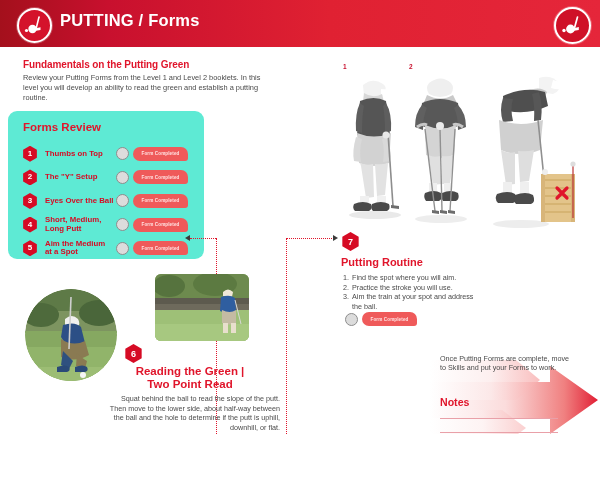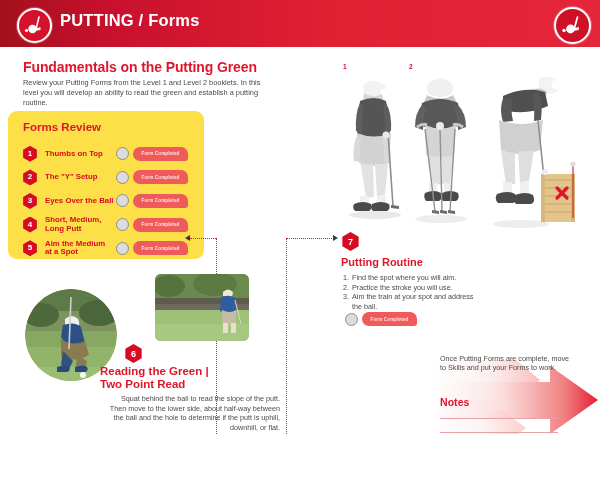--- a/index.html
+++ b/index.html
@@ -29,31 +29,31 @@
   .header-title{
     position:absolute;left:60px;top:11px;
     color:#ffffff;font-size:16.5px;font-weight:bold;letter-spacing:.2px;
     font-family:"Liberation Sans", sans-serif;
   }
   .header-title .slash{font-weight:bold;}
 
   
   .intro{position:absolute;left:23px;top:59px;width:245px;}
   .intro-title{
-    color:#e0152b;font-size:14px;font-weight:bold;letter-spacing:-.1px;
+    color:#e0152b;font-size:10px;font-weight:bold;letter-spacing:-.1px;
     margin:0 0 3px 0;
   }
   .intro-body{
     color:#4a4a4a;font-size:7.4px;line-height:10px;margin:0;
   }
 
   
   .forms-panel{
     position:absolute;left:8px;top:111px;width:196px;height:148px;
-    background:#fde047;border-radius:9px;
+    background:#5eead4;border-radius:9px;
   }
   .forms-title{
     position:absolute;left:15px;top:10px;
     color:#e0152b;font-size:11.5px;font-weight:bold;
   }
   .forms-list{position:absolute;left:14px;top:31px;width:176px;}
   .form-row{
     position:relative;height:23.6px;display:flex;align-items:center;
   }
   .hex{
@@ -135,21 +135,21 @@
   .sec6{position:absolute;left:100px;top:344px;width:180px;text-align:right;}
   .sec6 .hexbig{
     position:absolute;left:24px;top:0;width:19px;height:19px;
     background:#d60b24;
     clip-path:polygon(50% 0%,93% 25%,93% 75%,50% 100%,7% 75%,7% 25%);
     display:flex;align-items:center;justify-content:center;
   }
   .sec6 .hexbig span{color:#fff;font-size:9px;font-weight:bold;}
   .sec6-title{
     position:absolute;right:0;top:21px;width:180px;color:#e0152b;
-    font-size:11.5px;font-weight:bold;line-height:13px;text-align:left;
+    font-size:11.5px;font-weight:bold;line-height:13px;text-align:center;
   }
   .sec6-body{
     position:absolute;right:0;top:50px;width:175px;color:#4a4a4a;
     font-size:7.2px;line-height:9.6px;text-align:right;
   }
   .sec6-check{position:absolute;right:8px;top:94px;display:flex;align-items:center;}
 
   
   .arrow-graphic{
     position:absolute;left:430px;top:352px;width:168px;height:120px;

